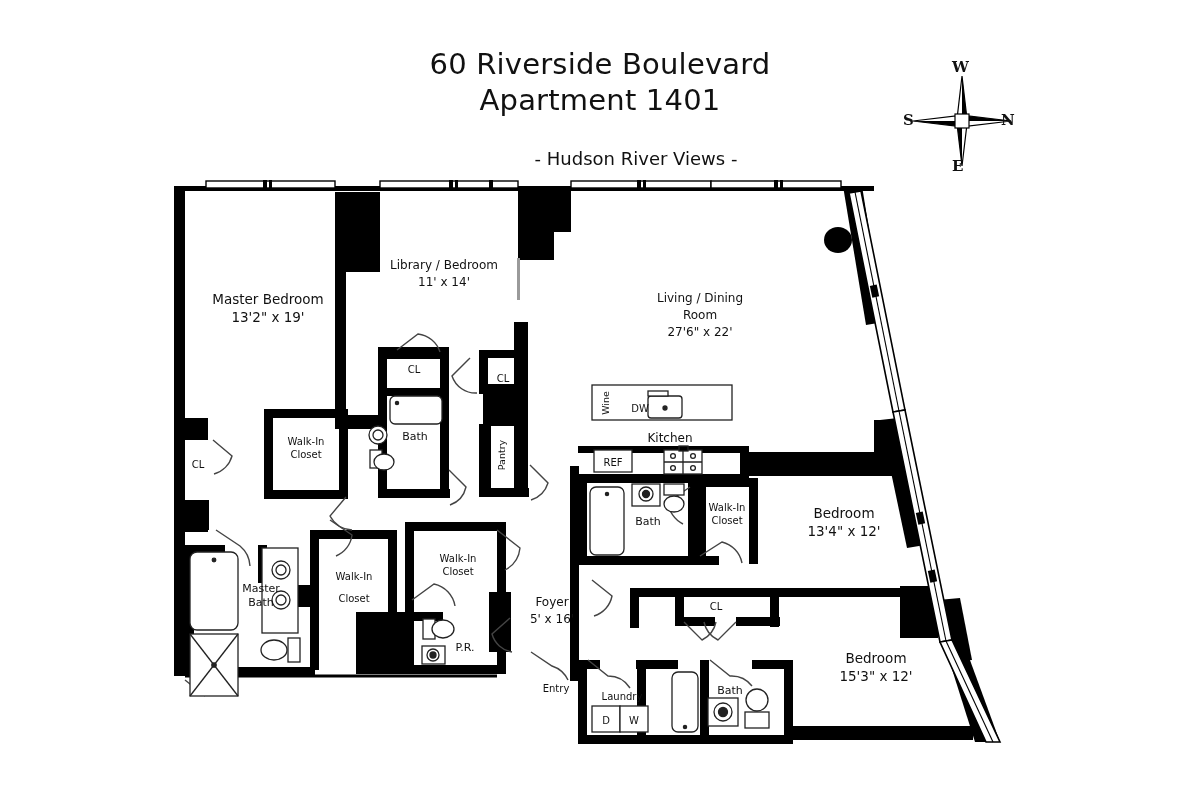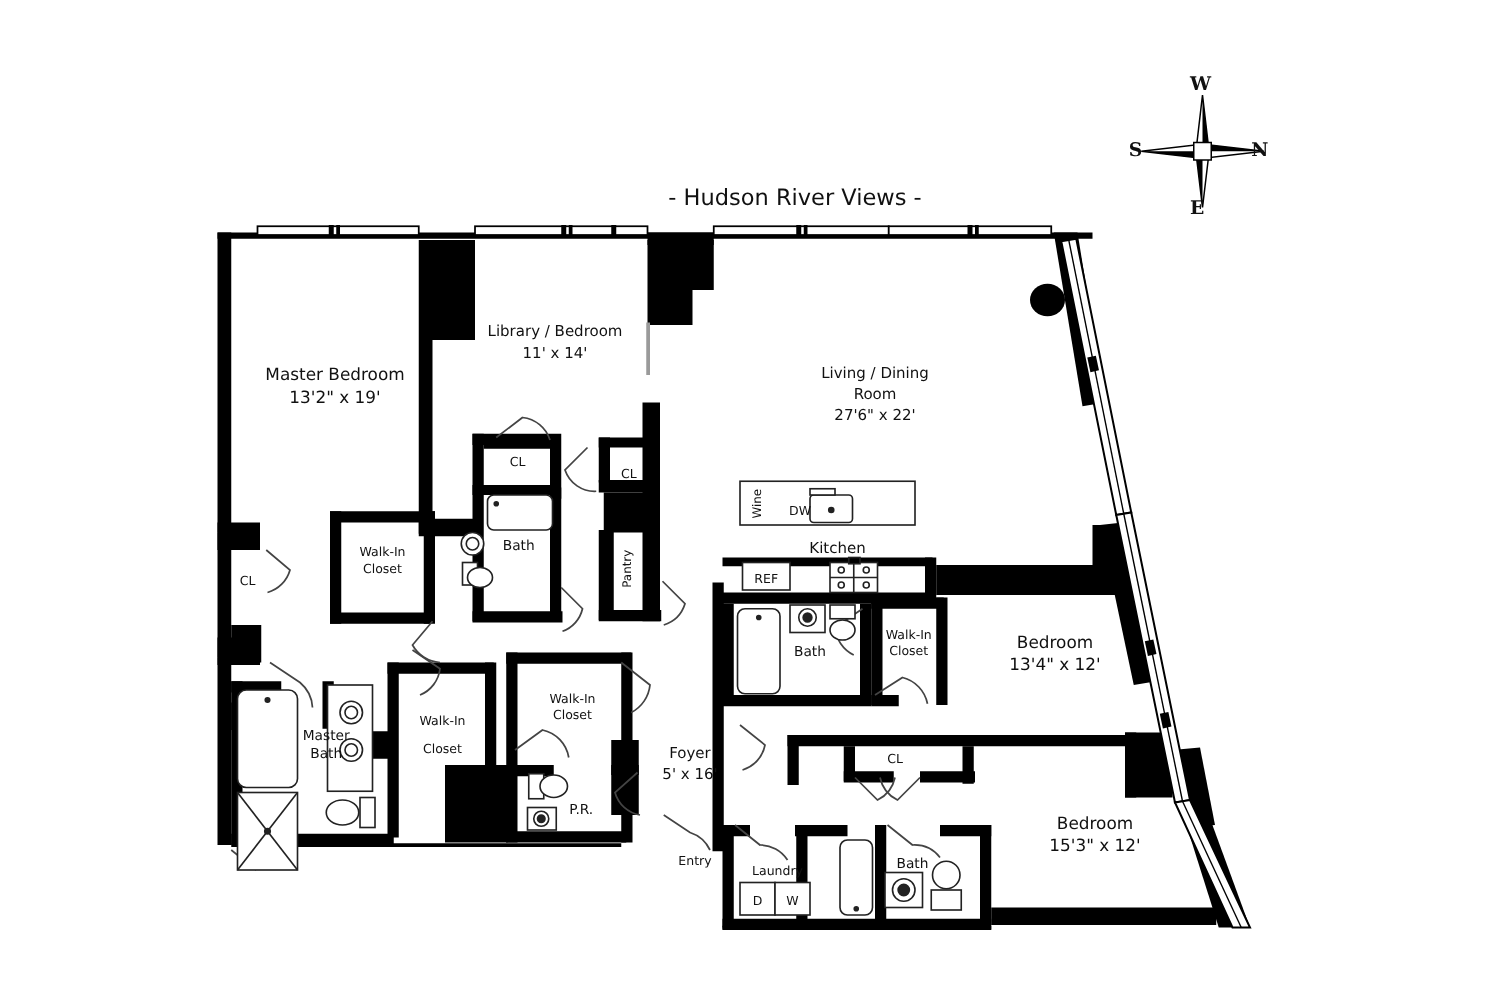--- a/index.html
+++ b/index.html
@@ -46,20 +46,24 @@
   .rm-mid{font-size:12px;}
   .rm-sm{font-size:11px;}
   .rm-xs{font-size:10px;}
   .rm-tiny{font-size:9.5px;}
 </style>
 </head>
 <body>
 
 <div id="root">
 
+  <div class="title-block">
+    <div class="title-line">60 Riverside Boulevard</div>
+    <div class="title-line">Apartment 1401</div>
+  </div>
 
   <div class="subtitle">- Hudson River Views -</div>
 
   <div class="compass">
     <svg width="135" height="115" viewBox="0 0 135 115">
 
       <polygon points="67,14 62,57 67,62 72,57" fill="#fff" stroke="#000" stroke-width="1.2"></polygon>
       <polygon points="67,14 72,57 67,62" fill="#000"></polygon>
       <polygon points="67,104 62,62 67,57 72,62" fill="#fff" stroke="#000" stroke-width="1.2"></polygon>
       <polygon points="67,104 62,62 67,57" fill="#000"></polygon>

